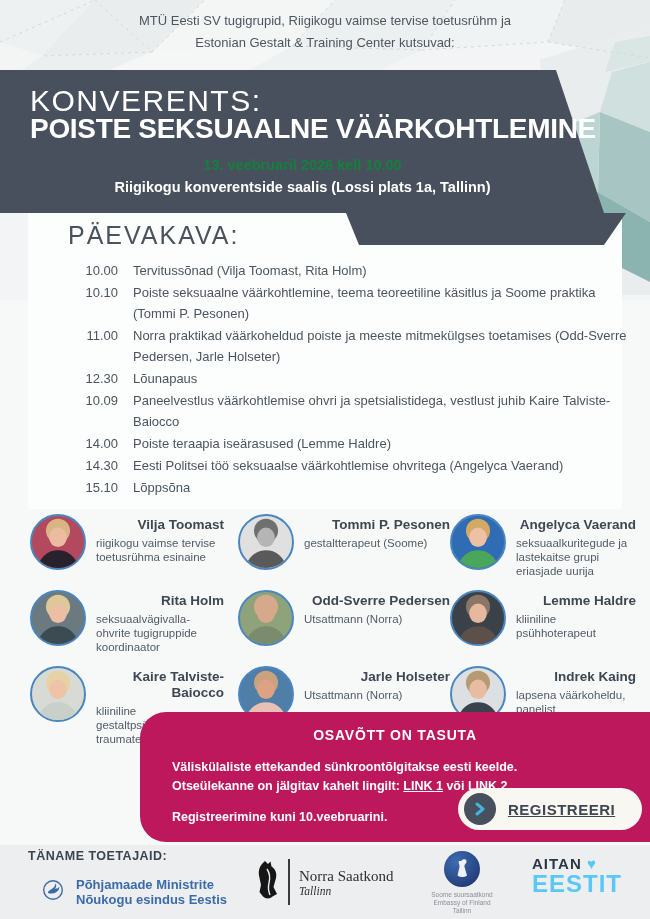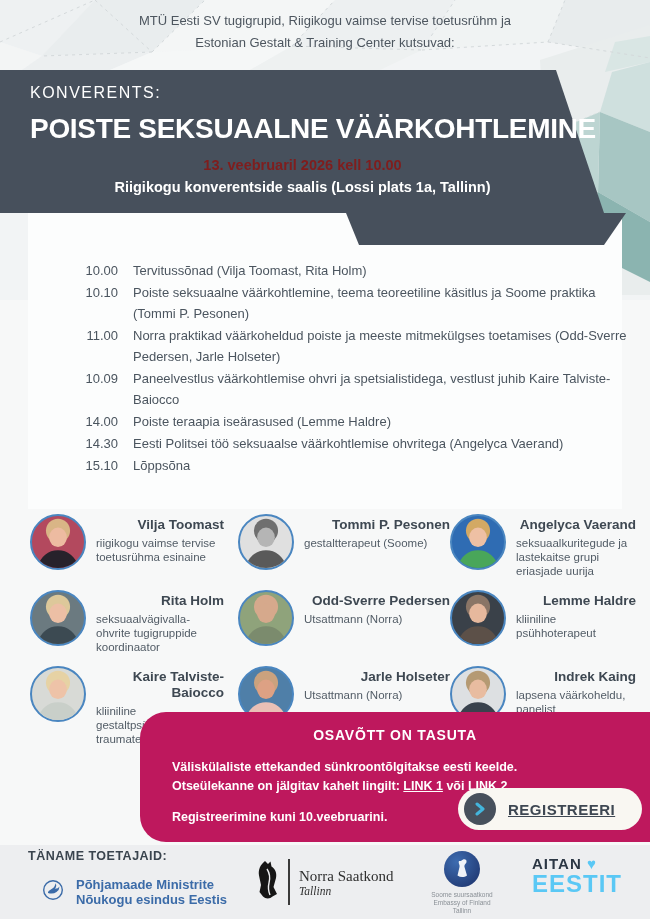--- a/index.html
+++ b/index.html
@@ -12,26 +12,26 @@
 
   
   .intro{position:absolute;top:10px;left:0;width:650px;text-align:center;
     font-size:13px;line-height:22px;color:#4d565f;z-index:1;}
 
   
   .header-main{position:absolute;top:70px;left:0;width:650px;height:143px;
     background:#47505c;clip-path:polygon(0 0,556px 0,604px 143px,0 143px);z-index:1;}
   .header-strip{position:absolute;top:213px;left:0;width:650px;height:32px;
     background:#47505c;clip-path:polygon(346px 0,626px 0,604px 32px,359px 32px);z-index:3;}
-  .kicker{position:absolute;top:84px;left:30px;font-size:16px;letter-spacing:1.5px;
+  .kicker{position:absolute;top:84px;left:30px;font-size:30px;letter-spacing:1.5px;
     color:#ffffff;z-index:2;}
   .title{position:absolute;top:113px;left:30px;font-size:28px;font-weight:700;
     letter-spacing:-.3px;color:#ffffff;z-index:2;white-space:nowrap;}
   .h-date{position:absolute;top:157px;left:30px;width:545px;text-align:center;
-    font-size:14.5px;font-weight:700;color:#7f1d1d;z-index:2;}
+    font-size:14.5px;font-weight:700;color:#15803d;z-index:2;}
   .h-venue{position:absolute;top:179px;left:30px;width:545px;text-align:center;
     font-size:14.5px;font-weight:700;color:#ffffff;z-index:2;}
 
   
   .agenda-card{position:absolute;top:213px;left:28px;width:594px;height:296px;
     background:#fcfdfd;z-index:2;}
   .agenda-heading{position:absolute;top:221px;left:68px;font-size:25px;
     letter-spacing:2px;color:#49525d;z-index:4;}
   .agenda-list{position:absolute;top:260px;left:78px;width:520px;z-index:4;}
   .ag-row{display:flex;margin-bottom:1px;}
@@ -121,32 +121,37 @@
   </div>
 
   <div class="header-main"></div>
   <div class="header-strip"></div>
   <div class="kicker">KONVERENTS:</div>
   <div class="title">POISTE SEKSUAALNE VÄÄRKOHTLEMINE</div>
   <div class="h-date">13. veebruaril 2026 kell 10.00</div>
   <div class="h-venue">Riigikogu konverentside saalis (Lossi plats 1a, Tallinn)</div>
 
   <div class="agenda-card"></div>
+  <div class="agenda-heading">PÄEVAKAVA:</div>
   <div class="agenda-list">
     <div class="ag-row">
       <div class="ag-time">10.00</div>
       <div class="ag-text">Tervitussõnad (Vilja Toomast, Rita Holm)</div>
     </div>
     <div class="ag-row">
       <div class="ag-time">10.10</div>
       <div class="ag-text">Poiste seksuaalne väärkohtlemine, teema teoreetiline käsitlus ja Soome praktika (Tommi P. Pesonen)</div>
     </div>
     <div class="ag-row">
       <div class="ag-time">11.00</div>
       <div class="ag-text">Norra praktikad väärkoheldud poiste ja meeste mitmekülgses toetamises (Odd-Sverre Pedersen, Jarle Holseter)</div>
+    </div>
+    <div class="ag-row">
+      <div class="ag-time">12.30</div>
+      <div class="ag-text">Lõunapaus</div>
     </div>
     <div class="ag-row">
       <div class="ag-time">10.09</div>
       <div class="ag-text">Paneelvestlus väärkohtlemise ohvri ja spetsialistidega, vestlust juhib Kaire Talviste-Baiocco</div>
     </div>
     <div class="ag-row">
       <div class="ag-time">14.00</div>
       <div class="ag-text">Poiste teraapia iseärasused (Lemme Haldre)</div>
     </div>
     <div class="ag-row">

